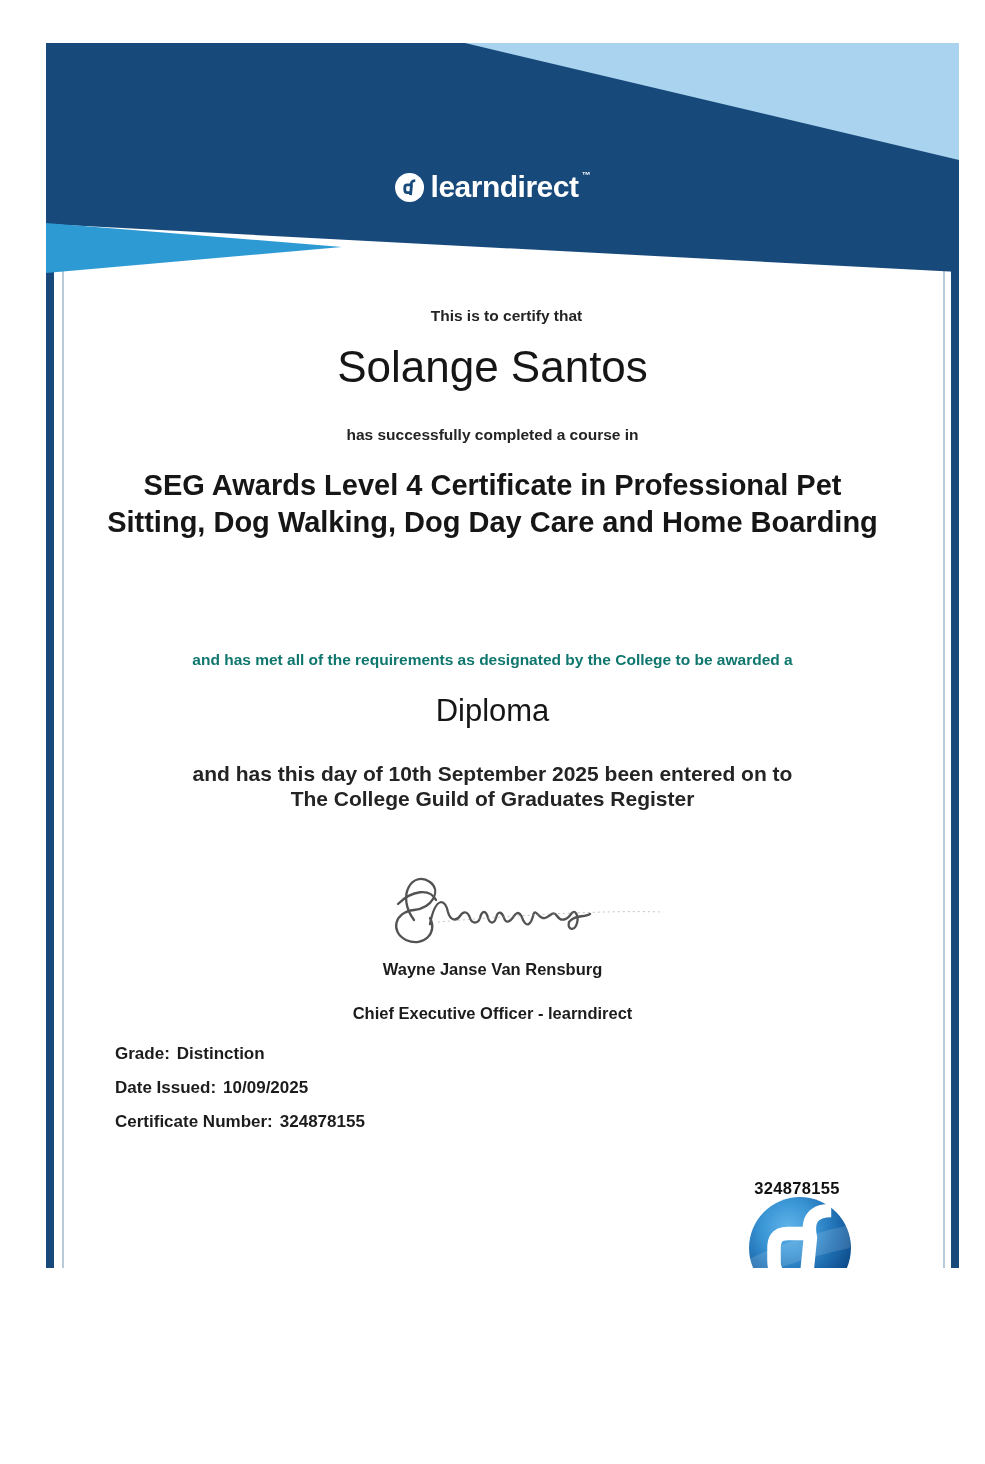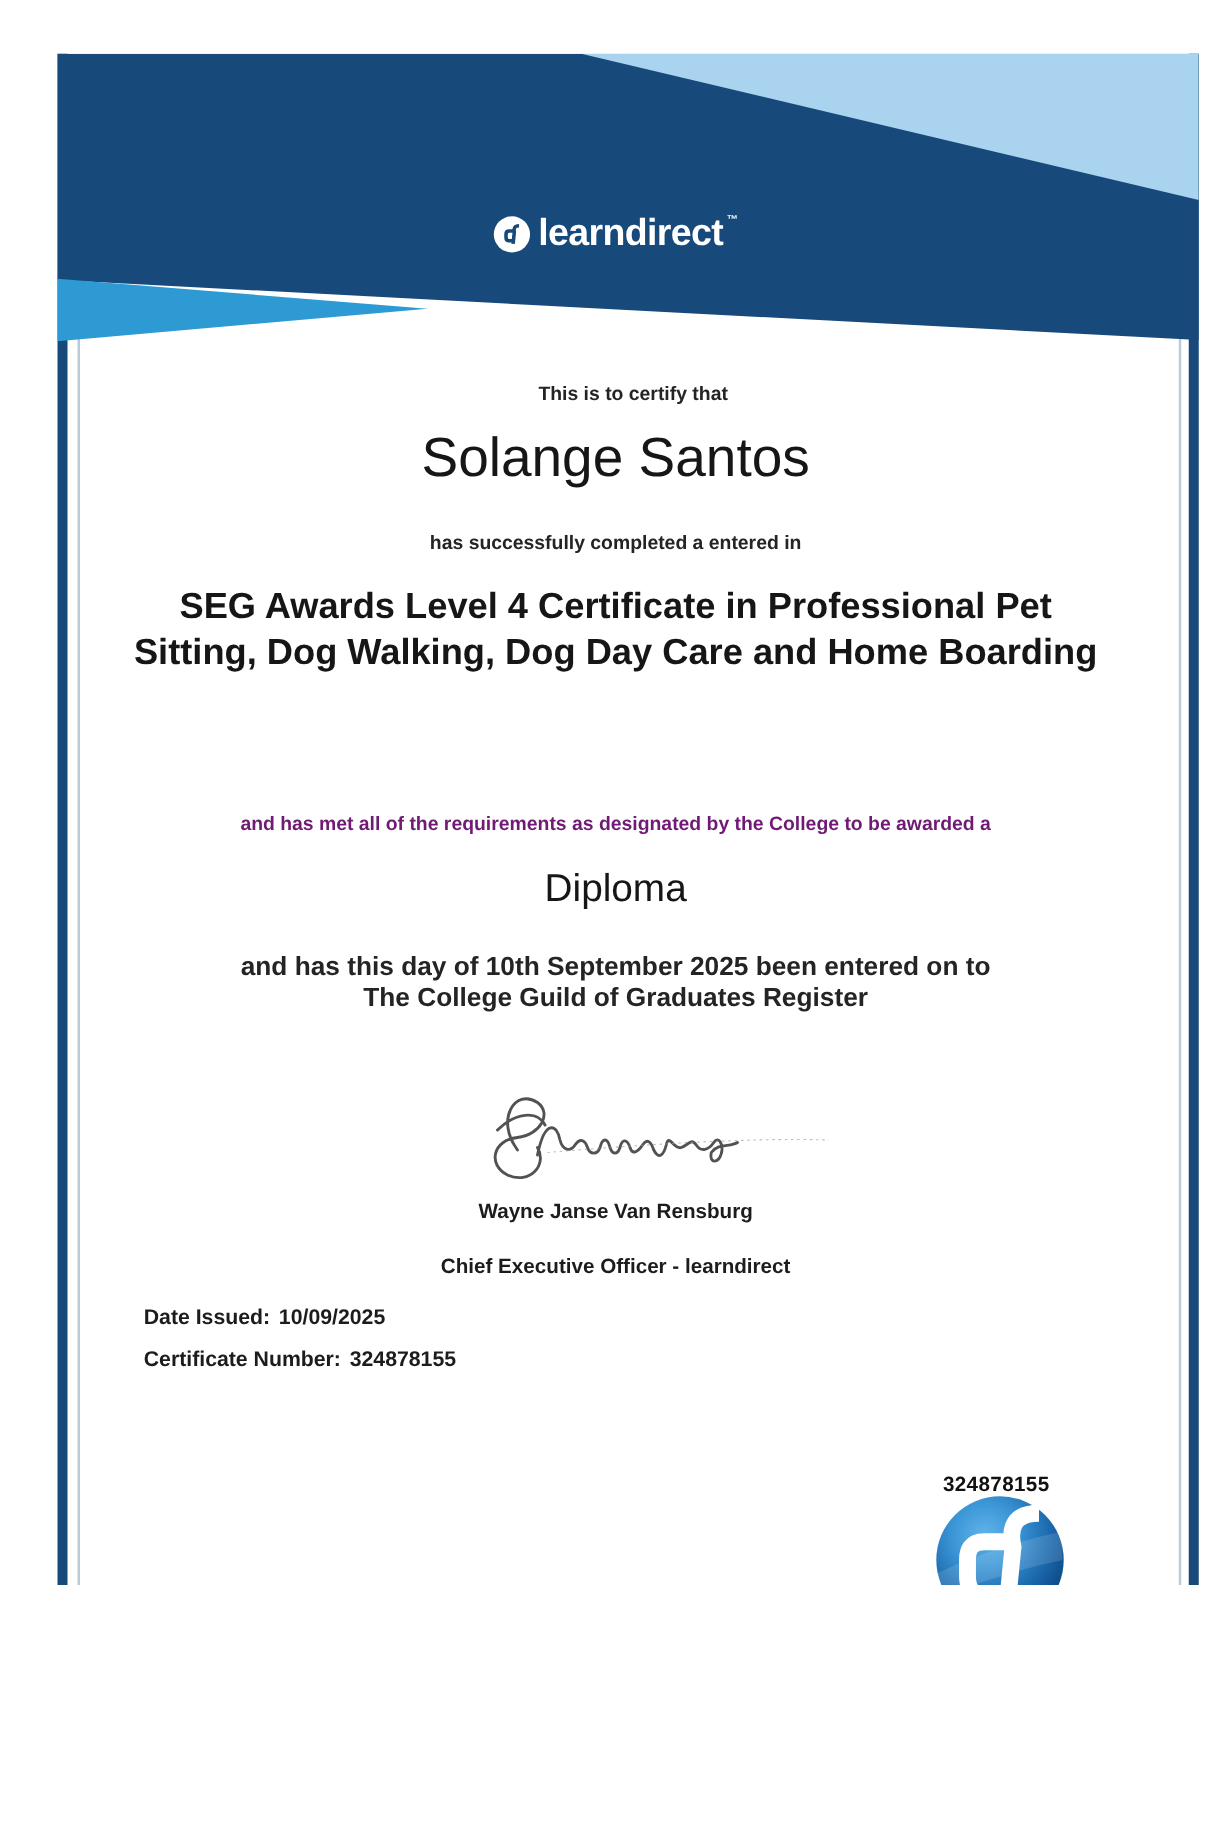--- a/index.html
+++ b/index.html
@@ -39,21 +39,21 @@
   .logo-tm{color:#ffffff;font-size:9px;font-weight:700;align-self:flex-start;margin:-2px 0 0 -4px;}
   
   .cline{position:absolute;left:0;right:0;text-align:center;}
   .t-intro{top:307px;font-size:15.5px;font-weight:600;color:#242424;padding-left:28px;}
   .t-name{top:342px;font-size:44px;font-weight:400;color:#161616;}
   .t-completed{top:426px;font-size:15.5px;font-weight:600;color:#242424;}
   .t-course{
     top:467px;font-size:29px;font-weight:700;color:#161616;
     line-height:37px;max-width:810px;margin:0 auto;text-wrap:balance;
   }
-  .t-req{top:651px;font-size:15.5px;font-weight:600;color:#701a75;}
+  .t-req{top:651px;font-size:15.5px;font-weight:600;color:#0f766e;}
   .t-award{top:693px;font-size:31px;font-weight:400;color:#161616;}
   .t-register{top:761px;font-size:21px;font-weight:600;line-height:25px;color:#242424;}
   .t-register span{display:block;}
   .t-signatory{top:960px;font-size:16.5px;font-weight:700;color:#1c1c1c;}
   .t-role{top:1004px;font-size:16.5px;font-weight:700;color:#1c1c1c;}
   .signature-svg{position:absolute;left:378px;top:860px;width:295px;height:98px;}
   
   .details{position:absolute;left:115px;top:1044px;}
   .detail-row{display:flex;gap:7px;font-size:17px;font-weight:700;color:#1c1c1c;height:34px;align-items:flex-start;}
   
@@ -85,21 +85,21 @@
         <path d="M60 36 H38 C27 36 25 43 25 50 V62 C25 70 27 77 38 77 H58" fill="none" stroke="#18497B" stroke-width="15"></path>
         <path d="M80 14 C60 14 57 26 60 40 L55 90" fill="none" stroke="#18497B" stroke-width="15"></path>
       </svg>
     </span>
     <span class="logo-text">learndirect</span>
     <span class="logo-tm">™</span>
   </div>
 
   <div class="cline t-intro">This is to certify that</div>
   <div class="cline t-name">Solange Santos</div>
-  <div class="cline t-completed">has successfully completed a entered in</div>
+  <div class="cline t-completed">has successfully completed a course in</div>
   <div class="cline t-course">SEG Awards Level 4 Certificate in Professional Pet Sitting, Dog Walking, Dog Day Care and Home Boarding</div>
   <div class="cline t-req">and has met all of the requirements as designated by the College to be awarded a</div>
   <div class="cline t-award">Diploma</div>
   <div class="cline t-register">
     <span>and has this day of 10th September 2025 been entered on to</span>
     <span>The College Guild of Graduates Register</span>
   </div>
 
   <svg class="signature-svg" viewBox="0 0 295 98">
     <g fill="none" stroke="#3b3b3b" stroke-width="2.3" stroke-linecap="round" opacity="0.88">
@@ -107,20 +107,24 @@
       <path d="M20 44 C34 30 52 28 58 40"></path>
       <path d="M52 64 C58 34 68 40 70 52 C72 60 78 62 82 56 C86 50 90 52 92 58 C94 64 100 64 102 58 C104 50 108 50 110 58 C112 64 116 64 118 58 C120 50 124 52 126 58 C128 64 132 62 136 56 C140 50 143 54 145 60 C149 68 153 64 155 56 C157 46 161 60 167 58 C173 56 175 50 179 56 C183 62 189 60 193 54 C197 48 201 56 199 63 C197 71 189 71 191 62 C197 54 206 58 212 54"></path>
     </g>
     <path d="M60 62 C130 56 220 50 285 52" fill="none" stroke="#9a9a9a" stroke-width="0.9" stroke-dasharray="2 3" opacity="0.65"></path>
   </svg>
 
   <div class="cline t-signatory">Wayne Janse Van Rensburg</div>
   <div class="cline t-role">Chief Executive Officer - learndirect</div>
 
   <div class="details">
+    <div class="detail-row">
+      <span>Grade:</span>
+      <span>Distinction</span>
+    </div>
     <div class="detail-row">
       <span>Date Issued:</span>
       <span>10/09/2025</span>
     </div>
     <div class="detail-row">
       <span>Certificate Number:</span>
       <span>324878155</span>
     </div>
   </div>
 

